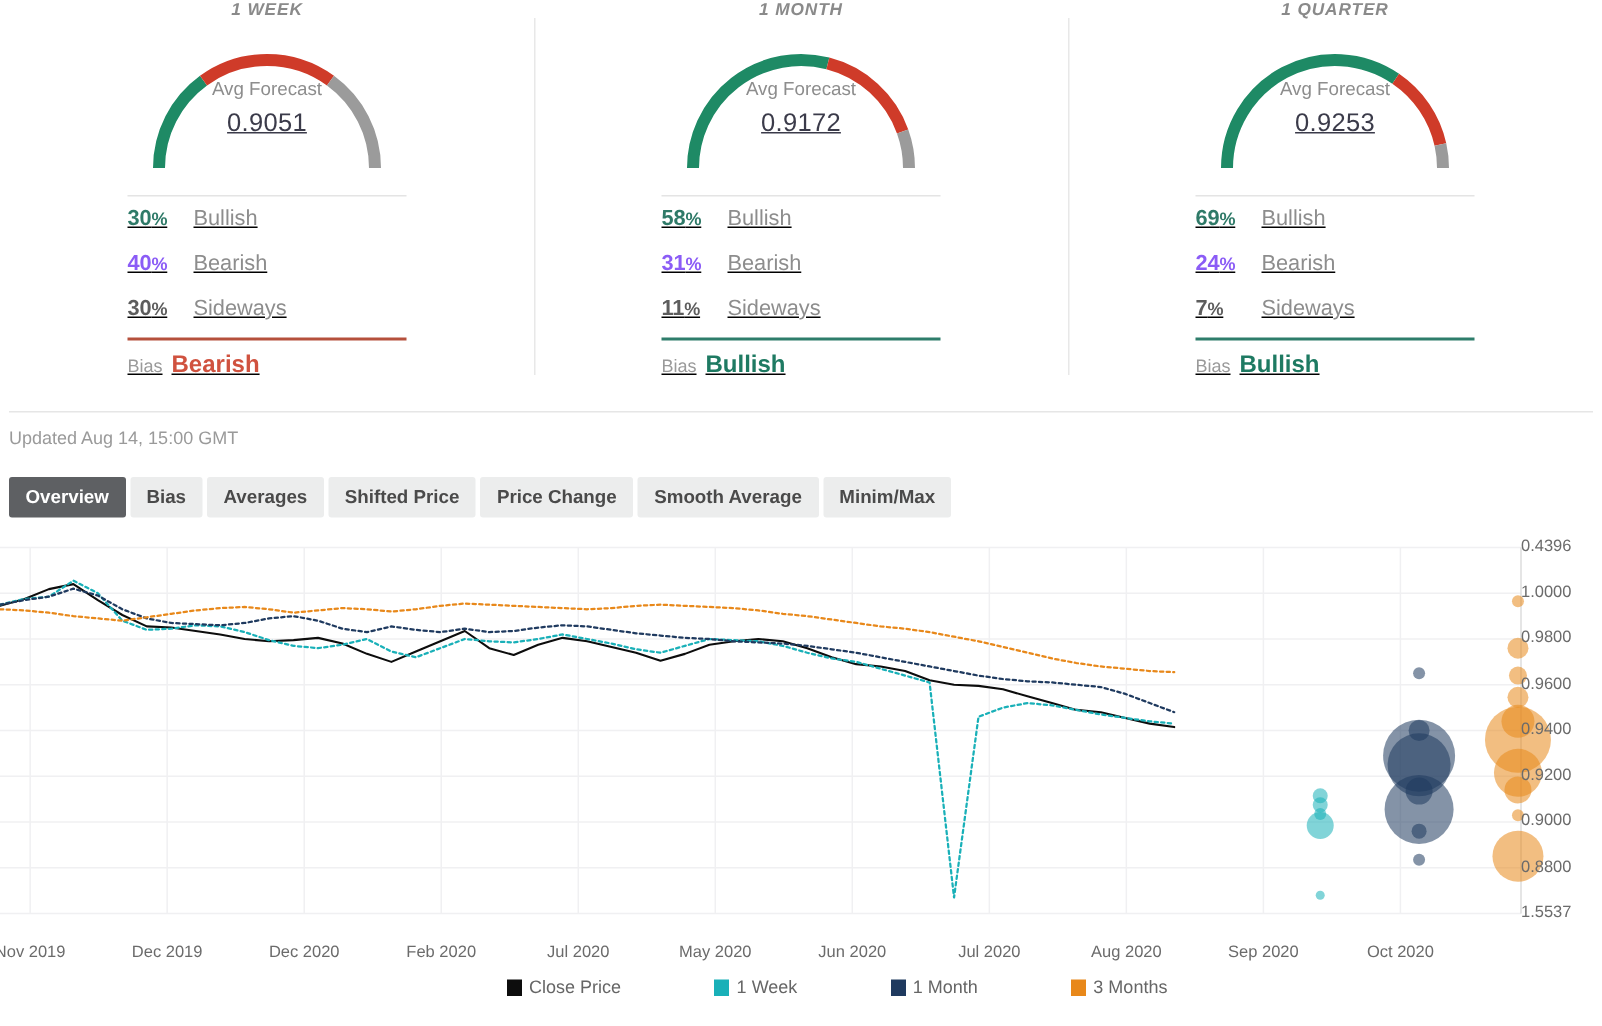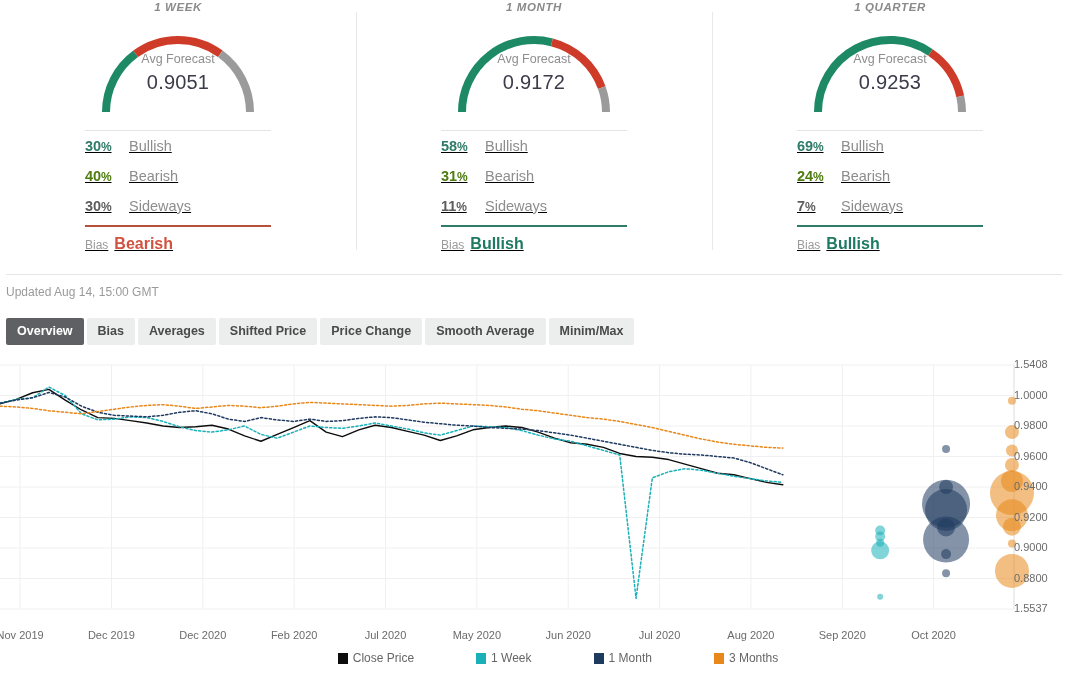--- a/index.html
+++ b/index.html
@@ -29,38 +29,39 @@
     margin-top: 1px; margin-bottom: 1px;
   }
   .gauge-wrap { position: relative; width: 186px; height: 104px; }
   .gauge-wrap svg { display: block; }
   .gauge-center {
     position: absolute; left: 0; right: 0; top: 38px;
     text-align: center; pointer-events: none;
   }
   .gauge-label { font-size: 12.5px; color: #8d8d8d; line-height: 15px; }
   .gauge-value {
-    font-size: 20px; color: #3b3b4a; line-height: 30px;
+    font-size: 17px; color: #3b3b4a; line-height: 30px;
     letter-spacing: .2px;
+    text-decoration: underline;
   }
 
   .stats { width: 186px; margin-top: 12px; text-decoration: underline; }
   .stats-divider { height: 1px; background: #e4e4e4; width: 186px; }
   .stat-row {
     display: flex; align-items: baseline;
     height: 30px; padding-top: 7px;
   }
   .stat-pct {
     width: 44px; font-size: 14.5px; font-weight: bold;
     letter-spacing: -.1px;
   }
   .stat-pct .sym { font-size: 12px; font-weight: bold; }
   .stat-name { font-size: 14.5px; color: #8d8d8d; }
   .pct-bull { color: #2f7a68; }
-  .pct-bear { color: #4d7c0f; }
+  .pct-bear { color: #8b5cf6; }
   .pct-side { color: #5d5d5d; }
 
   .bias-underline { height: 2px; width: 186px; margin-top: 4px; }
   .bias-row {
     display: flex; align-items: baseline; gap: 6px;
     height: 28px; padding-top: 8px; width: 186px;
   }
   .bias-label { font-size: 12px; color: #9a9a9a; }
   .bias-value { font-size: 16px; font-weight: bold; }
   .bias-bullish { color: #1e7a62; }
@@ -275,21 +276,21 @@
         <circle cx="1011.972" cy="93.40000000000006" r="6" fill="#e8881a" fill-opacity="0.55"></circle>
         <circle cx="1011.972" cy="107.88749999999999" r="7" fill="#e8881a" fill-opacity="0.55"></circle>
         <circle cx="1011.972" cy="123.90000000000006" r="11" fill="#e8881a" fill-opacity="0.55"></circle>
         <circle cx="1011.972" cy="136.0999999999999" r="22" fill="#e8881a" fill-opacity="0.55"></circle>
         <circle cx="1011.972" cy="158.21250000000003" r="16" fill="#e8881a" fill-opacity="0.55"></circle>
         <circle cx="1011.972" cy="169.64999999999992" r="9" fill="#e8881a" fill-opacity="0.55"></circle>
         <circle cx="1011.972" cy="186.42499999999995" r="4" fill="#e8881a" fill-opacity="0.55"></circle>
         <circle cx="1011.972" cy="213.87499999999997" r="17" fill="#e8881a" fill-opacity="0.55"></circle>
       </svg>
     <div class="ylabels" id="ylabels">
-        <div class="ylabel" style="top: 1px;">1.5408</div>
+        <div class="ylabel" style="top: 1px;">0.4396</div>
         <div class="ylabel" style="top: 31.5px;">1.0000</div>
         <div class="ylabel" style="top: 62px;">0.9800</div>
         <div class="ylabel" style="top: 92.5px;">0.9600</div>
         <div class="ylabel" style="top: 123px;">0.9400</div>
         <div class="ylabel" style="top: 153.5px;">0.9200</div>
         <div class="ylabel" style="top: 184px; text-align: right;">0.9000</div>
         <div class="ylabel" style="top: 214.5px;">0.8800</div>
         <div class="ylabel" style="top: 245px;">1.5537</div>
       </div>
     <div class="xlabels" id="xlabels">

